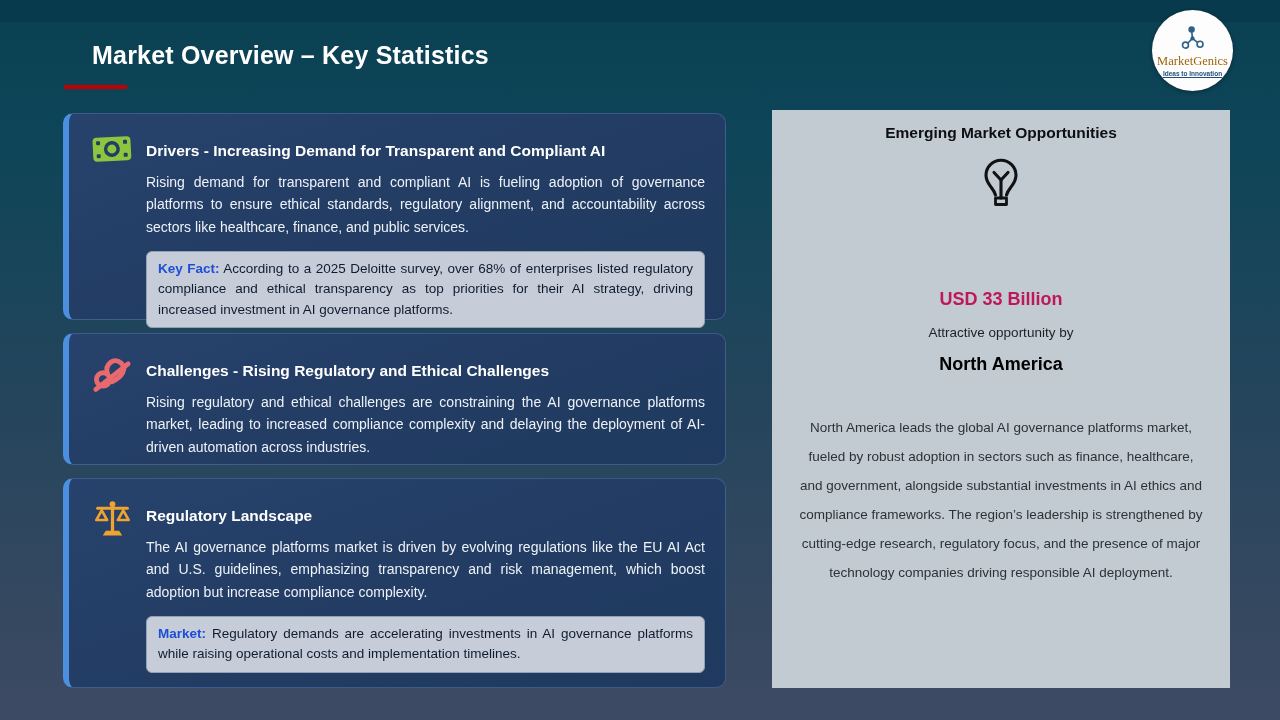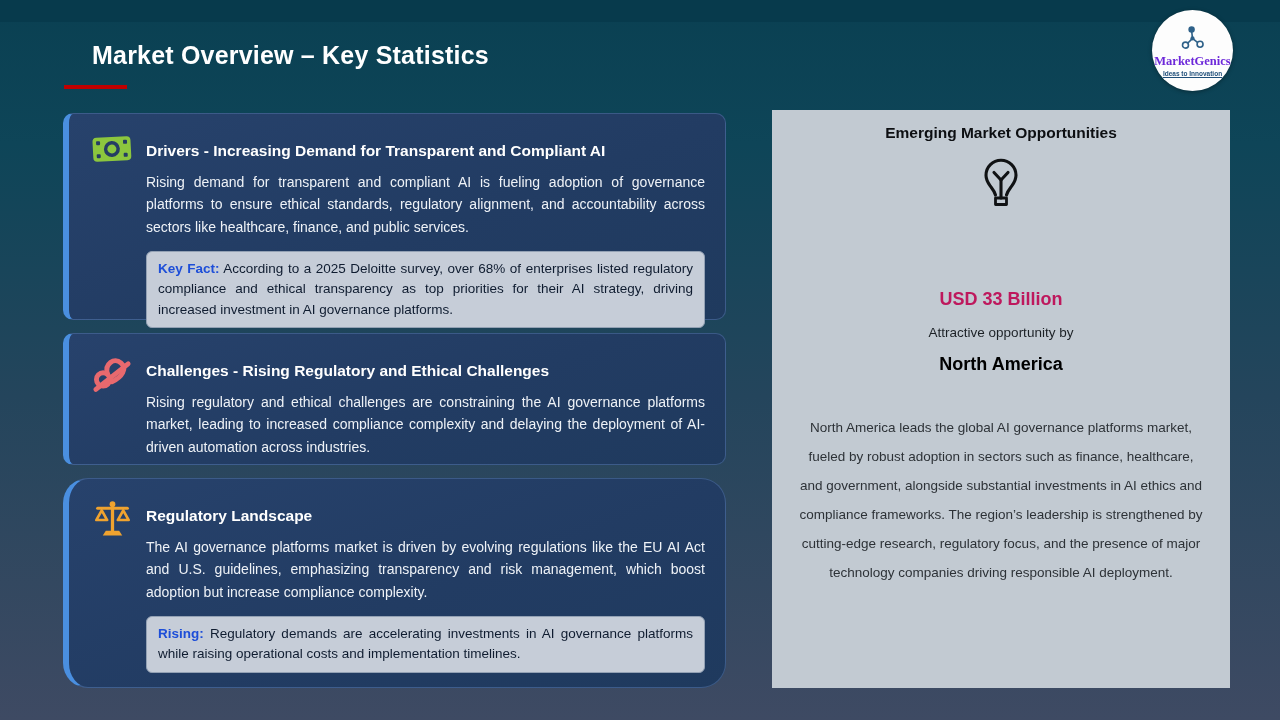--- a/index.html
+++ b/index.html
@@ -14,33 +14,33 @@
   .slide-title {
     position:absolute; left:64px; top:41px;
     font-size:25px; font-weight:700; color:#ffffff; letter-spacing:.2px;margin-left:28px;
   }
   .title-rule { position:absolute; left:64px; top:85px; width:63px; height:4px; }
 
   
   .logo { position:absolute; top:10px; right:47px; width:81px; height:81px;
     background:#fdfdfd; border-radius:50%; display:flex; flex-direction:column;
     align-items:center; justify-content:center; box-shadow:0 1px 4px rgba(0,0,0,.35); }
-  .logo-name { font-family:"Liberation Serif", serif; font-weight:700; font-size:12.5px; color:#6d28d9; line-height:1.1; }
+  .logo-name { font-family:"Liberation Serif", serif; font-weight:400; font-size:12.5px; color:#a16207; line-height:1.1; }
   .logo-tagline { font-size:6.5px; font-weight:700; color:#1f4e79; text-decoration:underline; margin-top:1px; }
 
   
   .cards { position:absolute; left:63px; top:113px; width:663px; display:flex; flex-direction:column; gap:13px; }
   .card {
     position:relative; width:663px; border-radius:10px;
     background:linear-gradient(160deg,#27426c 0%,#223c63 55%,#1f3a5e 100%);
     border:1px solid rgba(110,150,210,.35);
     border-left:6px solid #4a8fe0;
     padding:28px 20px 16px 77px;
   }
-  .card-1 { height:207px; } .card-2 { height:132px; } .card-3 { height:210px;border-radius:25px; }
+  .card-1 { height:207px; } .card-2 { height:132px; } .card-3 { height:210px; }
   .card-icon { position:absolute; left:23px; top:21px; }
   .card-title { font-size:15.5px; font-weight:700; color:#ffffff; margin-bottom:11px; }
   .card-body { font-size:14px; line-height:1.6; color:#eef2f7; text-align:justify; }
   .callout {
     margin-top:13px; background:#c6cdd8; border:1px solid #93a1b4; border-radius:6px;
     padding:7px 11px; font-size:13.5px; line-height:1.5; color:#0f1c30; text-align:justify;
   }
   .callout strong { color:#1d4ed8; }
 
   
@@ -124,21 +124,21 @@
           <line x1="5.5" y1="7.5" x2="34.5" y2="7.5" stroke-width="3"></line>
           <line x1="20" y1="7.5" x2="20" y2="29.5" stroke-width="3.2"></line>
           <path d="M9.5 9.5 L4.2 19 L14.8 19 Z" stroke-width="2.6" stroke-linejoin="round"></path>
           <path d="M30.5 9.5 L25.2 19 L35.8 19 Z" stroke-width="2.6" stroke-linejoin="round"></path>
         </g>
         <path d="M13.5 29.5 h13 l3 4.5 h-19 Z" fill="#F0A32F"></path>
       </svg>
     </span>
     <div class="card-title">Regulatory Landscape</div>
     <p class="card-body">The AI governance platforms market is driven by evolving regulations like the EU AI Act and U.S. guidelines, emphasizing transparency and risk management, which boost adoption but increase compliance complexity.</p>
-    <p class="callout"><strong>Rising:</strong> <span>Regulatory demands are accelerating investments in AI governance platforms while raising operational costs and implementation timelines.</span></p>
+    <p class="callout"><strong>Market:</strong> <span>Regulatory demands are accelerating investments in AI governance platforms while raising operational costs and implementation timelines.</span></p>
   </div>
 
 </div>
 
 <div class="panel">
   <div class="panel-title">Emerging Market Opportunities</div>
   <div class="panel-bulb">
     <svg width="44" height="58" viewBox="0 0 44 58" fill="none">
       <g stroke="#101214" stroke-width="3.1" stroke-linecap="round" stroke-linejoin="round">
         <path d="M16.5 38 C15.5 34 13 31.5 11 28.7 C8.8 25.6 7 22.3 7 18.3 C7 9.8 13.7 3.3 22 3.3 C30.3 3.3 37 9.8 37 18.3 C37 22.3 35.2 25.6 33 28.7 C31 31.5 28.5 34 27.5 38"></path>

